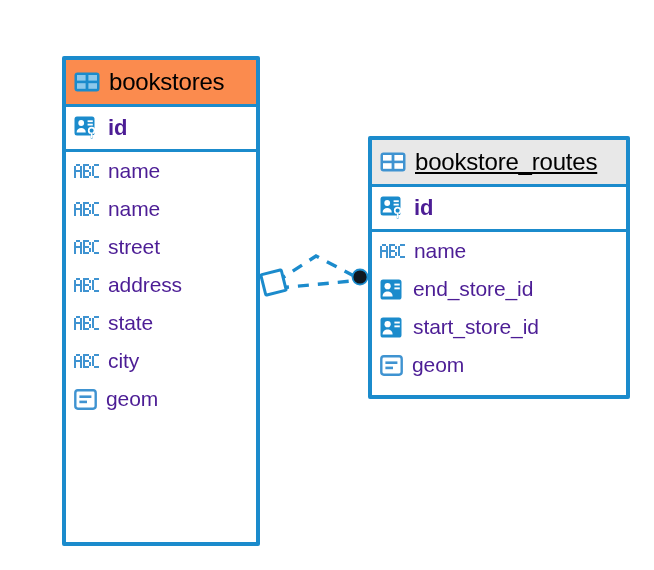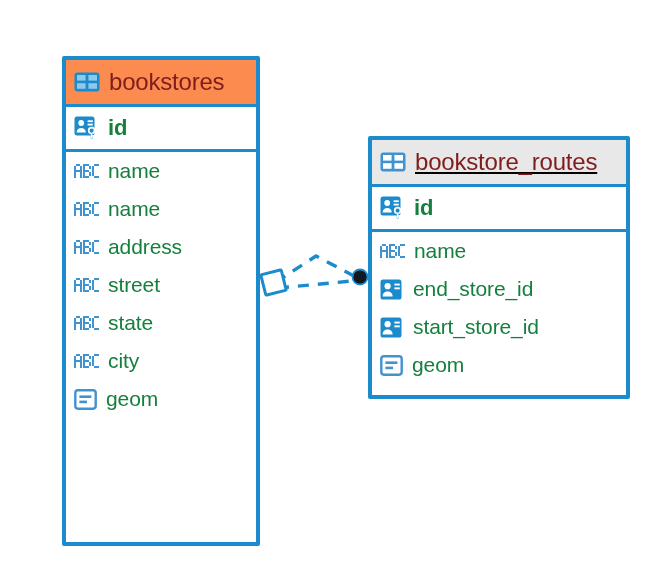--- a/index.html
+++ b/index.html
@@ -36,21 +36,21 @@
     height: 47px;
     padding: 0 8px;
     gap: 9px;
     border-bottom: 3px solid #1b8bcc;
   }
   .entity-header.accent-orange { background: #fb8b4e; }
   .entity-header.accent-grey   { background: #e8e8e8; text-decoration: underline; }
 
   .entity-title {
     font-size: 24px;
-    color: #7f1d1d;
+    color: #000000;
     letter-spacing: -0.2px;
     white-space: nowrap;
   }
 
   .entity-rows { display: block; }
 
   .row {
     display: flex;
     align-items: center;
     box-sizing: border-box;
@@ -58,21 +58,21 @@
     padding: 0 8px;
     gap: 9px;
     white-space: nowrap;
   }
   .row.pk {
     height: 45px;
     border-bottom: 3px solid #1b8bcc;
   }
   .row-label {
     font-size: 21px;
-    color: #15803d;
+    color: #4c1d95;
     letter-spacing: -0.1px;
   }
   .row.pk .row-label {
     font-weight: bold;
     font-size: 22px;
   }
 
   
   .icon {
     flex: 0 0 auto;
@@ -197,44 +197,44 @@
               <rect x="15" y="2" width="2" height="3"></rect>
                 <rect x="11" y="6" width="4" height="2"></rect>
               <rect x="15" y="8" width="2" height="4"></rect>
                 <rect x="11" y="12" width="4" height="2"></rect>
               <rect x="20" y="0" width="5" height="2"></rect>
                 <rect x="18" y="2" width="2" height="10"></rect>
               <rect x="20" y="12" width="5" height="2"></rect>
             </g>
           </svg>
         </span>
+        <span class="row-label">street</span>
+      </div>
+
+      <div class="row">
+        <span class="icon icon-abc">
+          <svg viewBox="0 0 25 14" width="25" height="14" aria-hidden="true">
+            <g fill="#3f93d1">
+              <rect x="0" y="2" width="2" height="12"></rect>
+                <rect x="2" y="0" width="4" height="2"></rect>
+              <rect x="6" y="2" width="2" height="12"></rect>
+                <rect x="2" y="6" width="4" height="2"></rect>
+              <rect x="9" y="0" width="2" height="14"></rect>
+                <rect x="11" y="0" width="4" height="2"></rect>
+              <rect x="15" y="2" width="2" height="3"></rect>
+                <rect x="11" y="6" width="4" height="2"></rect>
+              <rect x="15" y="8" width="2" height="4"></rect>
+                <rect x="11" y="12" width="4" height="2"></rect>
+              <rect x="20" y="0" width="5" height="2"></rect>
+                <rect x="18" y="2" width="2" height="10"></rect>
+              <rect x="20" y="12" width="5" height="2"></rect>
+            </g>
+          </svg>
+        </span>
         <span class="row-label">address</span>
-      </div>
-
-      <div class="row">
-        <span class="icon icon-abc">
-          <svg viewBox="0 0 25 14" width="25" height="14" aria-hidden="true">
-            <g fill="#3f93d1">
-              <rect x="0" y="2" width="2" height="12"></rect>
-                <rect x="2" y="0" width="4" height="2"></rect>
-              <rect x="6" y="2" width="2" height="12"></rect>
-                <rect x="2" y="6" width="4" height="2"></rect>
-              <rect x="9" y="0" width="2" height="14"></rect>
-                <rect x="11" y="0" width="4" height="2"></rect>
-              <rect x="15" y="2" width="2" height="3"></rect>
-                <rect x="11" y="6" width="4" height="2"></rect>
-              <rect x="15" y="8" width="2" height="4"></rect>
-                <rect x="11" y="12" width="4" height="2"></rect>
-              <rect x="20" y="0" width="5" height="2"></rect>
-                <rect x="18" y="2" width="2" height="10"></rect>
-              <rect x="20" y="12" width="5" height="2"></rect>
-            </g>
-          </svg>
-        </span>
-        <span class="row-label">street</span>
       </div>
 
       <div class="row">
         <span class="icon icon-abc">
           <svg viewBox="0 0 25 14" width="25" height="14" aria-hidden="true">
             <g fill="#3f93d1">
               <rect x="0" y="2" width="2" height="12"></rect>
                 <rect x="2" y="0" width="4" height="2"></rect>
               <rect x="6" y="2" width="2" height="12"></rect>
                 <rect x="2" y="6" width="4" height="2"></rect>

